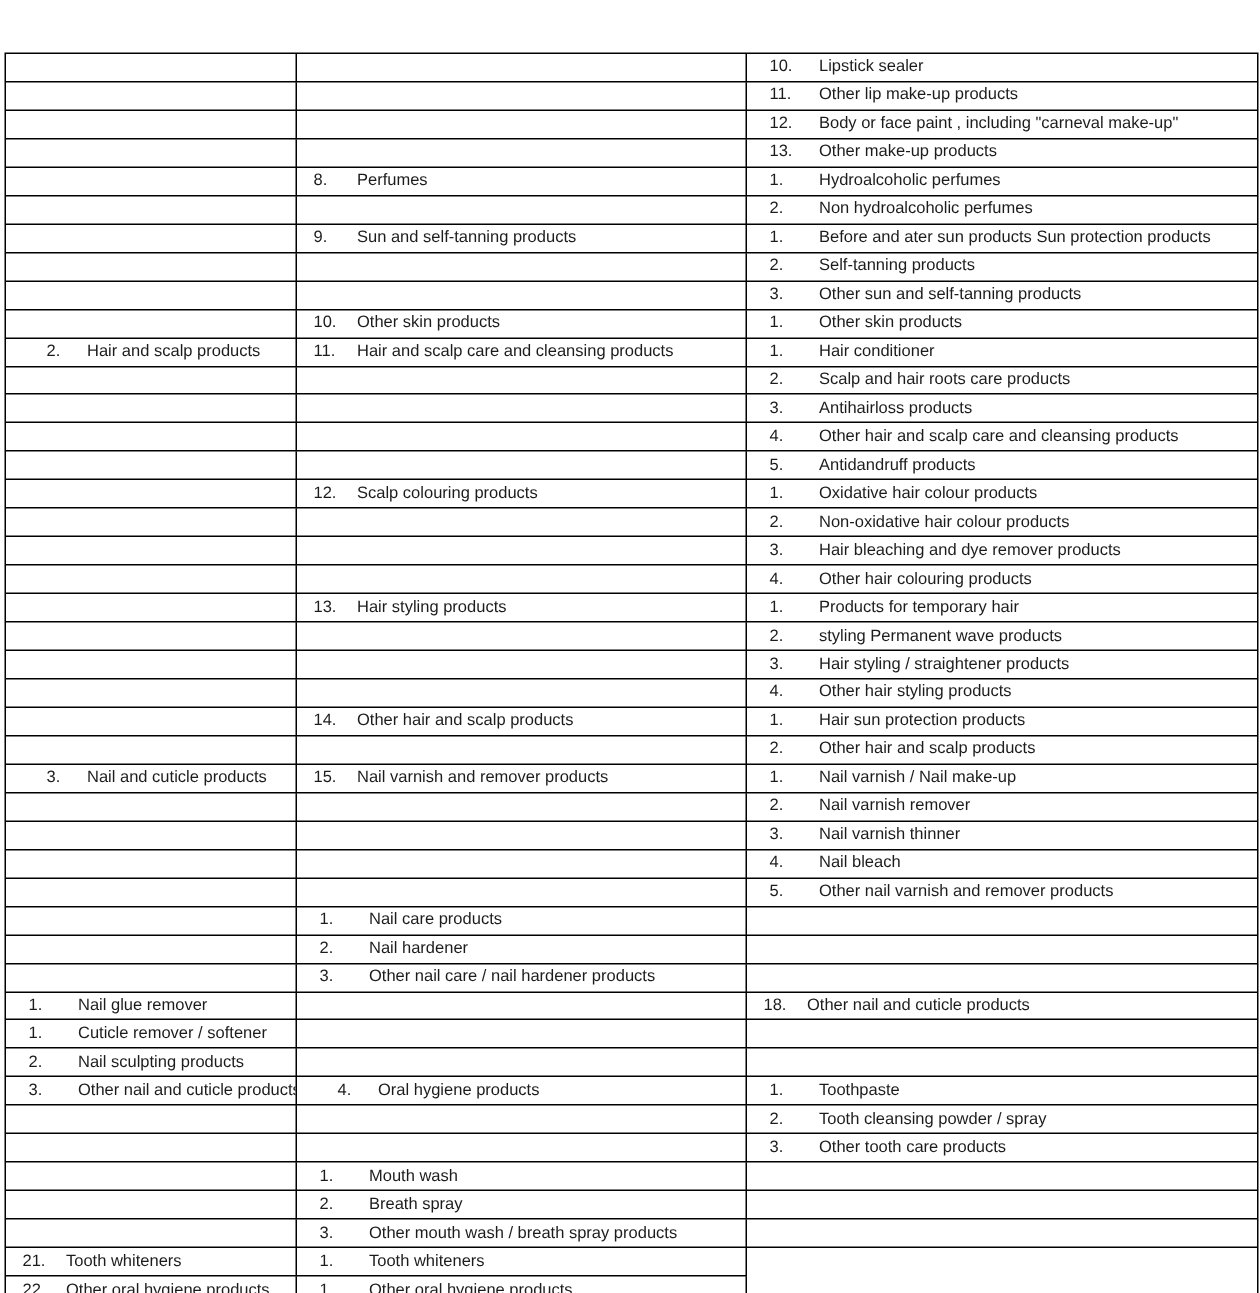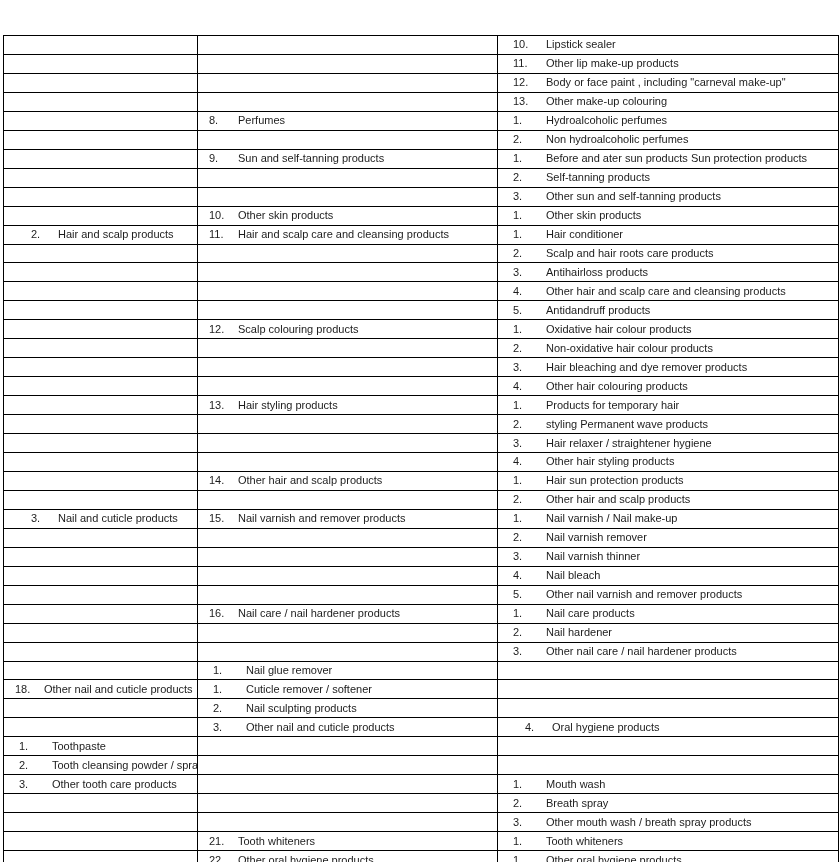--- a/index.html
+++ b/index.html
@@ -66,21 +66,21 @@
       <div class="cell col1"></div>
       <div class="cell col2"></div>
       <div class="cell col3">
         <span class="num">12.</span>
         <span class="label">Body or face paint , including "carneval make-up"</span>
       </div>
       <div class="cell col1"></div>
       <div class="cell col2"></div>
       <div class="cell col3">
         <span class="num">13.</span>
-        <span class="label">Other make-up colouring</span>
+        <span class="label">Other make-up products</span>
       </div>
       <div class="cell col1"></div>
       <div class="cell col2">
         <span class="num">8.</span>
         <span class="label">Perfumes</span>
       </div>
       <div class="cell col3">
         <span class="num">1.</span>
         <span class="label">Hydroalcoholic perfumes</span>
       </div>
@@ -195,21 +195,21 @@
       <div class="cell col1"></div>
       <div class="cell col2"></div>
       <div class="cell col3">
         <span class="num">2.</span>
         <span class="label">styling Permanent wave products</span>
       </div>
       <div class="cell col1"></div>
       <div class="cell col2"></div>
       <div class="cell col3">
         <span class="num">3.</span>
-        <span class="label">Hair relaxer / straightener hygiene</span>
+        <span class="label">Hair styling / straightener products</span>
       </div>
       <div class="cell col1"></div>
       <div class="cell col2"></div>
       <div class="cell col3">
         <span class="num">4.</span>
         <span class="label">Other hair styling products</span>
       </div>
       <div class="cell col1"></div>
       <div class="cell col2">
         <span class="num">14.</span>
@@ -255,24 +255,20 @@
         <span class="num">4.</span>
         <span class="label">Nail bleach</span>
       </div>
       <div class="cell col1"></div>
       <div class="cell col2"></div>
       <div class="cell col3">
         <span class="num">5.</span>
         <span class="label">Other nail varnish and remover products</span>
       </div>
       <div class="cell col1"></div>
-      <div class="cell col2">
-        <span class="num">16.</span>
-        <span class="label">Nail care / nail hardener products</span>
-      </div>
       <div class="cell col3">
         <span class="num">1.</span>
         <span class="label">Nail care products</span>
       </div>
       <div class="cell col1"></div>
       <div class="cell col2"></div>
       <div class="cell col3">
         <span class="num">2.</span>
         <span class="label">Nail hardener</span>
       </div>

